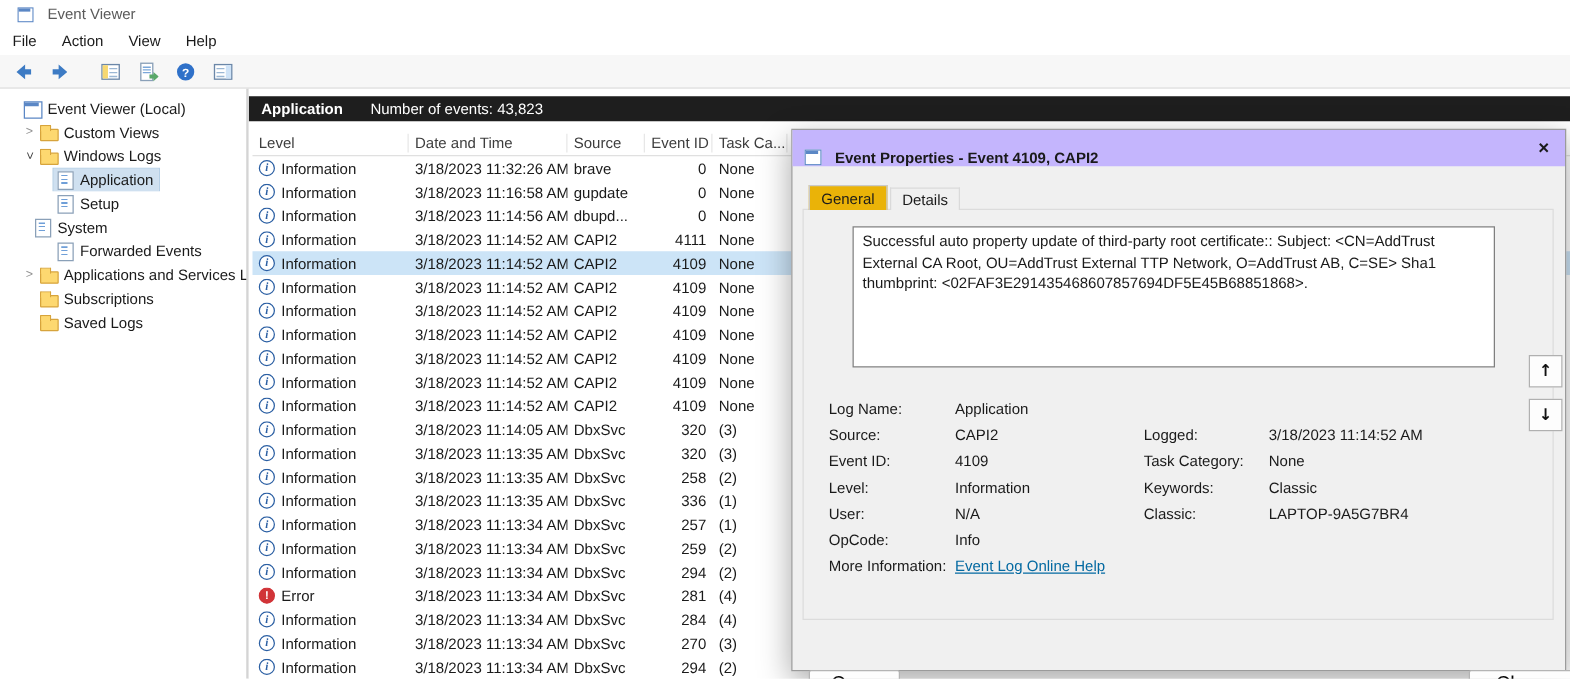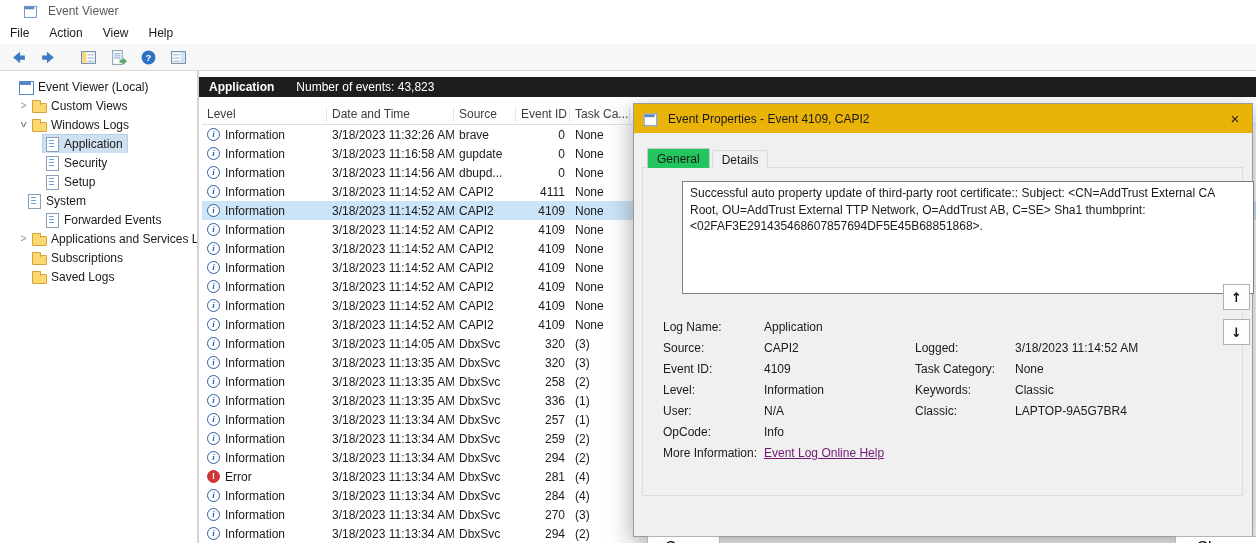--- a/index.html
+++ b/index.html
@@ -3,21 +3,21 @@
 <meta charset="utf-8">
 <style>
   * { box-sizing: border-box; }
   html,body { margin:0; padding:0; }
   body {
     width:1256px; height:543px; overflow:hidden; position:relative;
     font-family:"Liberation Sans","DejaVu Sans",sans-serif; font-size:12px; color:#1a1a1a;
     background:#fff;
   }
   
-  .titlebar { height:22px; display:flex; align-items:center; gap:6px; padding:0 22px; background:#fff; }
+  .titlebar { height:22px; display:flex; align-items:center; gap:6px; padding:0 12px; background:#fff; }
   .titlebar .title { color:#5a5a5a; }
   .menubar { height:22px; display:flex; align-items:center; background:#fff; }
   .menu-item { padding:2px 10px; cursor:default; }
   .toolbar { height:27px; background:#f7f7f7; border-bottom:1px solid #d9d9d9; display:flex; align-items:center; gap:4px; padding-left:5px; }
   .tbtn { width:26px; height:22px; border:0; background:transparent; display:flex; align-items:center; justify-content:center; padding:0; }
   .tbtn svg { width:17px; height:17px; }
 
   
   .content { display:flex; height:472px; }
   .sidebar { width:199px; border-right:2px solid #d4d4d4; padding-top:6px; background:#fff; overflow:hidden; }
@@ -55,38 +55,38 @@
   .ic-app::after   { content:""; position:absolute; left:2px; top:3px; width:11px; height:3px; background:#5b87c5; }
   .ic-folder::before { content:""; position:absolute; left:1px; top:5px; width:13px; height:8px; background:#fdd870; border:1px solid #d7a43c; border-radius:1px; }
   .ic-folder::after  { content:""; position:absolute; left:1px; top:2px; width:7px; height:4px; background:#fdd870; border:1px solid #d7a43c; border-bottom:0; border-radius:1px 1px 0 0; }
   .ic-log::before { content:""; position:absolute; left:2px; top:1px; width:11px; height:13px; background:#fff; border:1px solid #8aa0b8; }
   .ic-log::after  { content:""; position:absolute; left:5px; top:4px; width:5px; height:8px;
                     background:repeating-linear-gradient(to bottom,#6f9fd8 0 1px,transparent 1px 3px); }
 
   
   .dialog { position:absolute; left:633px; top:103px; width:620px; height:434px;
             background:#f0f0f0; border:1px solid #9b9b9b; box-shadow:0 8px 24px rgba(0,0,0,.35); }
-  .dlg-titlebar { height:29px; background:#eab308; display:flex; align-items:center; gap:6px; padding-left:8px; }
+  .dlg-titlebar { height:29px; background:#c4b5fd; display:flex; align-items:flex-end; gap:6px; padding-left:8px;font-weight:bold; }
   .dlg-icon { transform:scale(.9); }
   .dlg-close { margin-left:auto; width:34px; height:100%; display:flex; align-items:center; justify-content:center;
                font-size:15px; color:#1a1a1a; cursor:default; }
   .tabs { position:absolute; left:13px; top:44px; height:20px; display:flex; align-items:flex-end; z-index:2; }
   .tab { height:18px; padding:0 9px; display:flex; align-items:center; background:#f0f0f0;
          border:1px solid #dadada; border-bottom:none; margin-right:2px; }
-  .tab.active { height:20px; background:#22c55e; border-color:#c9c9c9; }
+  .tab.active { height:20px; background:#eab308; border-color:#c9c9c9; }
   .tab-page { position:absolute; left:8px; right:9px; top:63px; height:329px; border:1px solid #dcdcdc; background:#f0f0f0; }
-  .desc-box { position:absolute; left:48px; top:77px; width:572px; height:113px; background:#fff; border:1px solid #7f7f7f;
+  .desc-box { position:absolute; left:48px; top:77px; width:514px; height:113px; background:#fff; border:1px solid #7f7f7f;
               padding:3px 7px; line-height:1.38; overflow:hidden; }
   .nav-btn { position:absolute; left:589px; width:27px; height:26px; background:#fdfdfd; border:1px solid #b0b0b0;
              font-size:13px; font-weight:bold; color:#111; display:flex; align-items:center; justify-content:center; padding:0;
              font-family:"DejaVu Sans",sans-serif; }
   .nav-up { top:180px; }
   .nav-down { top:215px; }
   .fields { position:absolute; left:29px; top:213px; display:grid; grid-template-columns:101px 151px 100px auto; line-height:21px; }
-  .link { color:#701a75; text-decoration:underline; cursor:pointer; }
+  .link { color:#0369a1; text-decoration:underline; cursor:pointer; }
   .btn { position:absolute; top:402px; height:24px; background:#fdfdfd; border:1px solid #b4b4b4; border-radius:2px;
          font-family:"Liberation Sans","DejaVu Sans",sans-serif; font-size:16px; padding:0;margin-top:30px; }
   .btn-copy { left:13px; width:73px; }
   .btn-close { left:541px; width:84px; }
 </style>
 </head>
 <body>
 
 <div class="titlebar">
   <span class="ic ic-app" style="transform:scale(.85)"></span>
@@ -175,27 +175,20 @@
     <span class="tree-chevron" style="visibility: hidden;">&gt;</span>
     <span class="node-body selected">
       <span class="ic ic-log"></span>
       <span class="tree-label">Application</span>
     </span>
   </div>
         <div class="tree-item" style="padding-left: 30px;">
     <span class="tree-chevron" style="visibility: hidden;">&gt;</span>
     <span class="node-body">
       <span class="ic ic-log"></span>
-      <span class="tree-label">Security</span>
-    </span>
-  </div>
-        <div class="tree-item" style="padding-left: 30px;">
-    <span class="tree-chevron" style="visibility: hidden;">&gt;</span>
-    <span class="node-body">
-      <span class="ic ic-log"></span>
       <span class="tree-label">Setup</span>
     </span>
   </div>
         <div class="tree-item" style=" margin-left: 12px;">
     <span class="tree-chevron" style="visibility: hidden;">&gt;</span>
     <span class="node-body">
       <span class="ic ic-log"></span>
       <span class="tree-label">System</span>
     </span>
   </div>

